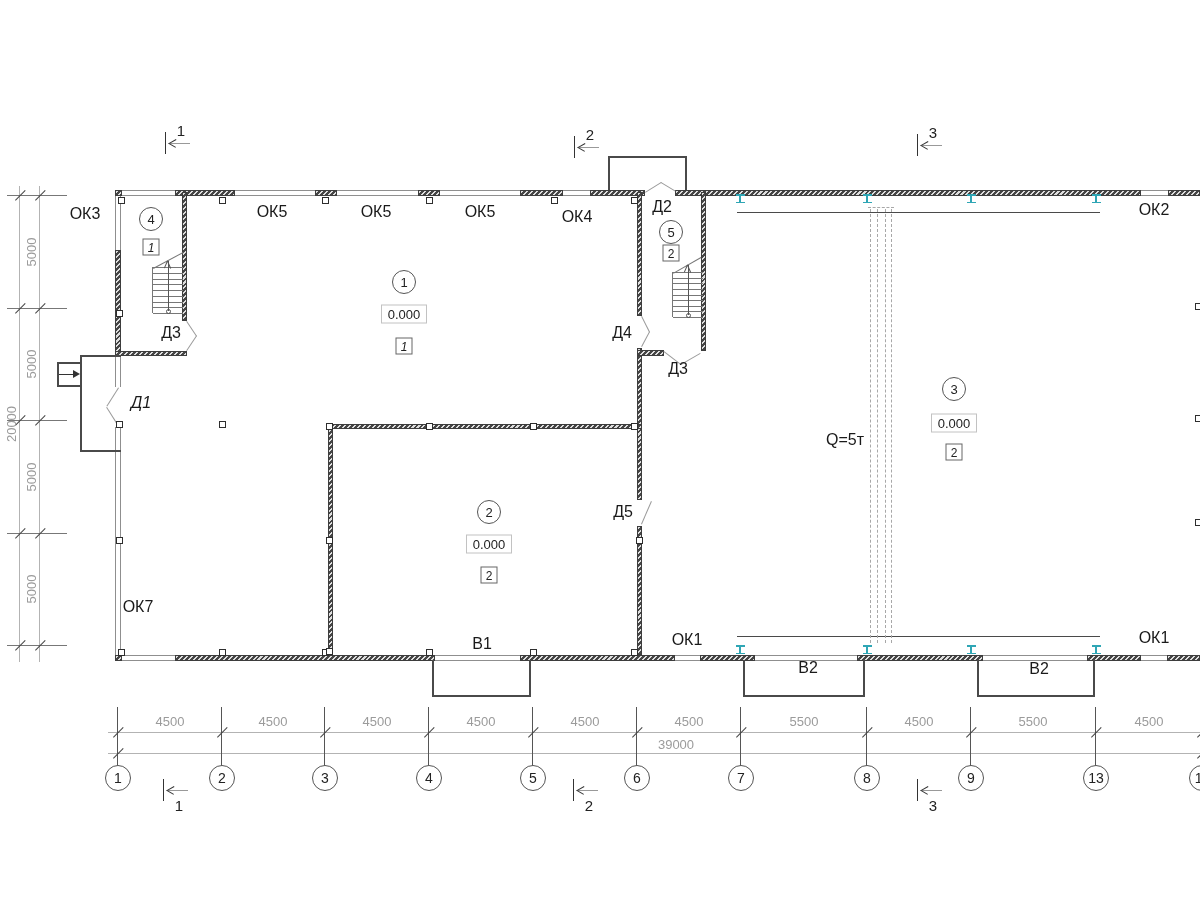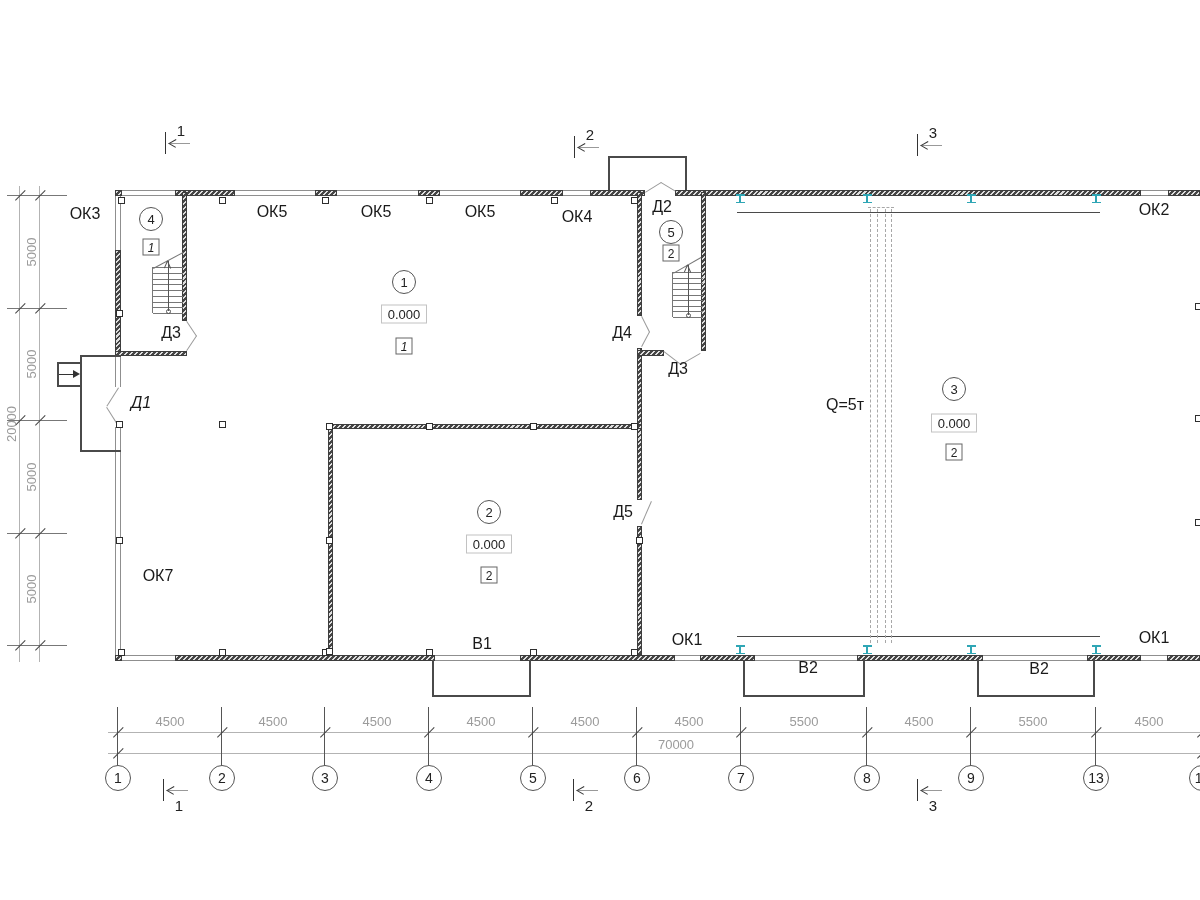--- a/index.html
+++ b/index.html
@@ -179,27 +179,27 @@
     <div class="abs lbl" style="left: 376px; top: 212px;">ОК5</div>
     <div class="abs lbl" style="left: 480px; top: 212px;">ОК5</div>
     <div class="abs lbl" style="left: 577px; top: 217px;">ОК4</div>
     <div class="abs lbl" style="left: 662px; top: 207px;">Д2</div>
     <div class="abs lbl" style="left: 1154px; top: 210px;">ОК2</div>
     <div class="abs lbl" style="left: 171px; top: 333px;">Д3</div>
     <div class="abs lbl" style="left: 622px; top: 333px;">Д4</div>
     <div class="abs lbl" style="left: 678px; top: 369px;">Д3</div>
     <div class="abs lbl" style="left: 141px; top: 403px; font-style: italic;">Д1</div>
     <div class="abs lbl" style="left: 623px; top: 512px;">Д5</div>
-    <div class="abs lbl" style="left: 138px; top: 576px; margin-left: 20px;">ОК7</div>
+    <div class="abs lbl" style="left: 138px; top: 607px;">ОК7</div>
     <div class="abs lbl" style="left: 482px; top: 644px;">В1</div>
     <div class="abs lbl" style="left: 687px; top: 640px;">ОК1</div>
     <div class="abs lbl" style="left: 808px; top: 668px;">В2</div>
     <div class="abs lbl" style="left: 1039px; top: 669px;">В2</div>
     <div class="abs lbl" style="left: 1154px; top: 638px;">ОК1</div>
-    <div class="abs lbl" style="left: 845px; top: 405px;">Q=5т</div>
+    <div class="abs lbl" style="left: 845px; top: 440px;">Q=5т</div>
     <div class="abs circle" style="left: 404px; top: 282px; width: 22px; height: 22px; font-size: 13px;">1</div>
     <div class="abs elev" style="left: 404px; top: 314px; width: 44px; height: 17px;">0.000</div>
     <div class="abs tbox" style="left: 404px; top: 346px; width: 15px; height: 15px; font-style: italic;">1</div>
     <div class="abs circle" style="left: 489px; top: 512px; width: 22px; height: 22px; font-size: 13px;">2</div>
     <div class="abs elev" style="left: 489px; top: 544px; width: 44px; height: 17px;">0.000</div>
     <div class="abs tbox" style="left: 489px; top: 575px; width: 15px; height: 15px;">2</div>
     <div class="abs circle" style="left: 954px; top: 389px; width: 22px; height: 22px; font-size: 13px;">3</div>
     <div class="abs elev" style="left: 954px; top: 423px; width: 44px; height: 17px;">0.000</div>
     <div class="abs tbox" style="left: 954px; top: 452px; width: 15px; height: 15px;">2</div>
     <div class="abs circle" style="left: 151px; top: 219px; width: 22px; height: 22px; font-size: 13px;">4</div>
@@ -211,21 +211,21 @@
     <div class="abs dimtxt" style="left: 170px; top: 721px;">4500</div>
     <div class="abs dimtxt" style="left: 273px; top: 721px;">4500</div>
     <div class="abs dimtxt" style="left: 377px; top: 721px;">4500</div>
     <div class="abs dimtxt" style="left: 481px; top: 721px;">4500</div>
     <div class="abs dimtxt" style="left: 585px; top: 721px;">4500</div>
     <div class="abs dimtxt" style="left: 689px; top: 721px;">4500</div>
     <div class="abs dimtxt" style="left: 804px; top: 721px;">5500</div>
     <div class="abs dimtxt" style="left: 919px; top: 721px;">4500</div>
     <div class="abs dimtxt" style="left: 1033px; top: 721px;">5500</div>
     <div class="abs dimtxt" style="left: 1149px; top: 721px;">4500</div>
-    <div class="abs dimtxt" style="left: 676px; top: 744px;">70000</div>
+    <div class="abs dimtxt" style="left: 676px; top: 744px;">39000</div>
     <div class="abs" style="left: 118px; top: 707px; width: 59px; height: 0px; border-top: 1px solid rgb(85, 85, 85); transform-origin: 0px 0px; transform: rotate(1.5708rad);"></div>
     <div class="abs" style="left: 113px; top: 737px; width: 14.1421px; height: 0px; border-top: 1.4px solid rgb(68, 68, 68); transform-origin: 0px 0px; transform: rotate(-0.785398rad);"></div>
     <div class="abs" style="left: 113px; top: 758px; width: 14.1421px; height: 0px; border-top: 1.4px solid rgb(68, 68, 68); transform-origin: 0px 0px; transform: rotate(-0.785398rad);"></div>
     <div class="abs circle" style="left: 118px; top: 778px; width: 24px; height: 24px; font-size: 14px;">1</div>
     <div class="abs" style="left: 222px; top: 707px; width: 59px; height: 0px; border-top: 1px solid rgb(85, 85, 85); transform-origin: 0px 0px; transform: rotate(1.5708rad);"></div>
     <div class="abs" style="left: 217px; top: 737px; width: 14.1421px; height: 0px; border-top: 1.4px solid rgb(68, 68, 68); transform-origin: 0px 0px; transform: rotate(-0.785398rad);"></div>
     <div class="abs circle" style="left: 222px; top: 778px; width: 24px; height: 24px; font-size: 14px;">2</div>
     <div class="abs" style="left: 325px; top: 707px; width: 59px; height: 0px; border-top: 1px solid rgb(85, 85, 85); transform-origin: 0px 0px; transform: rotate(1.5708rad);"></div>
     <div class="abs" style="left: 320px; top: 737px; width: 14.1421px; height: 0px; border-top: 1.4px solid rgb(68, 68, 68); transform-origin: 0px 0px; transform: rotate(-0.785398rad);"></div>
     <div class="abs circle" style="left: 325px; top: 778px; width: 24px; height: 24px; font-size: 14px;">3</div>

